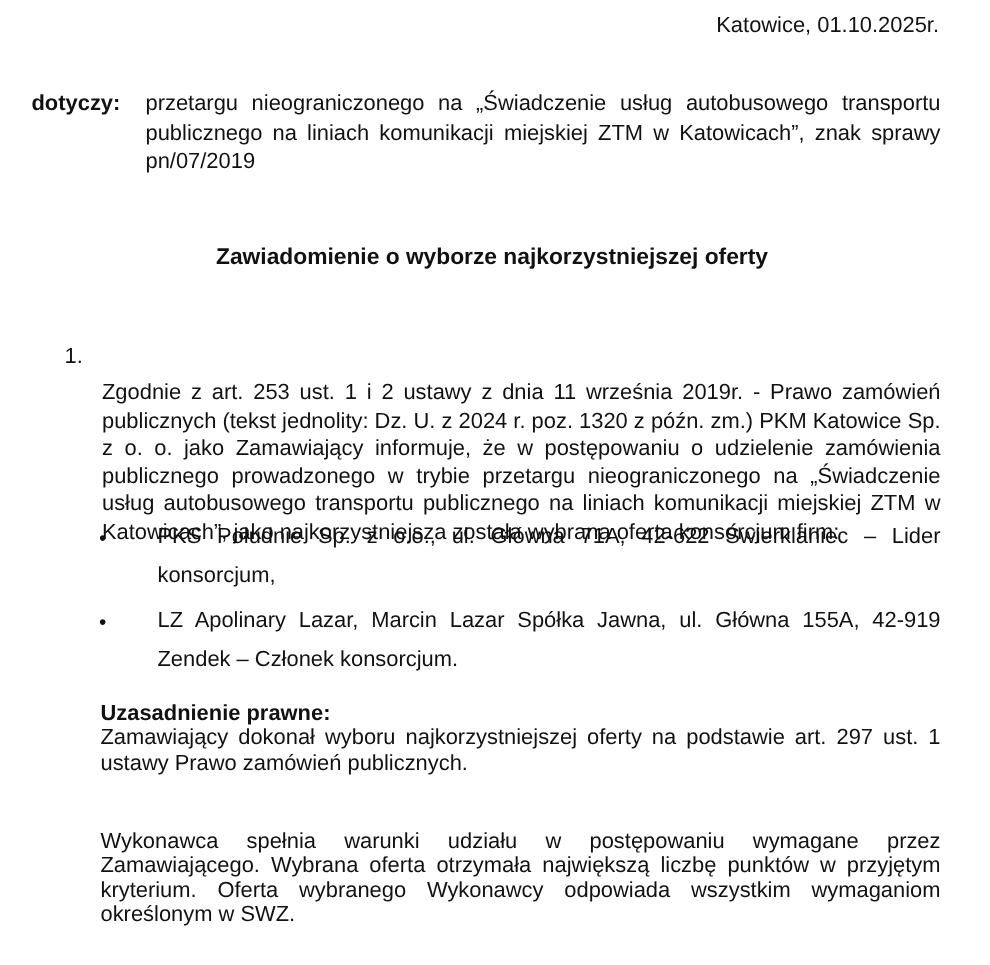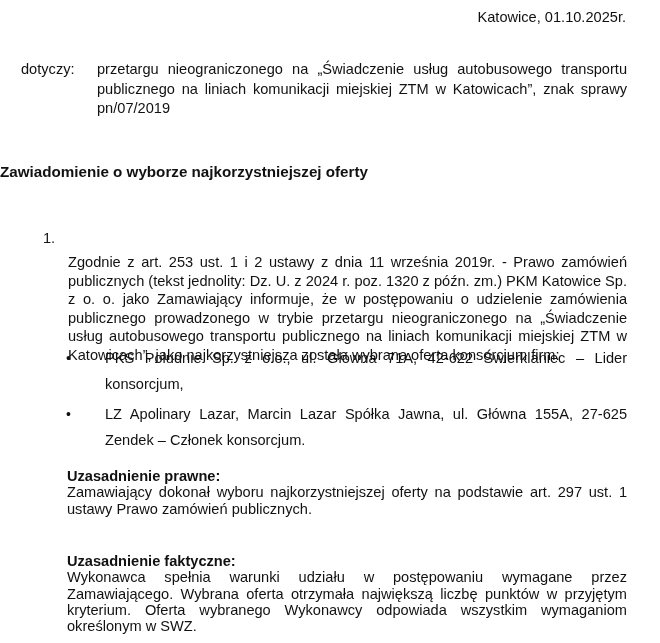--- a/index.html
+++ b/index.html
@@ -28,34 +28,35 @@
 
     .subject {
       position: absolute;
       top: 60px;
       left: 21px;
       width: 606px;
       display: flex;
       line-height: 19.5px;
     }
     .subject .label {
-      font-weight: normal;
+      font-weight: bold;
       width: 76px;
       flex: 0 0 76px;
     }
     .subject .text {
       flex: 1;
       text-align: justify;
     }
 
     .title {
       position: absolute;
       top: 162px;
       left: 0;
       width: 660px;
+      text-align: center;
       font-weight: bold;
       font-size: 15.2px;
       line-height: 20px;
       padding-right: 4px;
       box-sizing: border-box;
     }
 
     .item1 {
       position: absolute;
       top: 229px;
@@ -132,27 +133,26 @@
     <div class="text">Zgodnie z art. 253 ust. 1 i 2 ustawy z dnia 11 września 2019r. - Prawo zamówień publicznych (tekst jednolity: Dz. U. z 2024 r. poz. 1320 z późn. zm.) PKM Katowice Sp. z o. o. jako Zamawiający informuje, że w postępowaniu o udzielenie zamówienia publicznego prowadzonego w trybie przetargu nieograniczonego na „Świadczenie usług autobusowego transportu publicznego na liniach komunikacji miejskiej ZTM w Katowicach”, jako najkorzystniejsza została wybrana oferta konsorcjum firm:</div>
   </div>
 
   <ul class="bullets">
     <li>
       <span class="dot">•</span>
       <span class="text">PKS Południe Sp. z o.o., ul. Główna 71A, 42-622 Świerklaniec – Lider konsorcjum,</span>
     </li>
     <li>
       <span class="dot">•</span>
-      <span class="text">LZ Apolinary Lazar, Marcin Lazar Spółka Jawna, ul. Główna 155A, 27-625 Zendek – Członek konsorcjum.</span>
+      <span class="text">LZ Apolinary Lazar, Marcin Lazar Spółka Jawna, ul. Główna 155A, 42-919 Zendek – Członek konsorcjum.</span>
     </li>
   </ul>
 
   <div class="section legal">
     <div class="heading">Uzasadnienie prawne:</div>
     <div class="body">Zamawiający dokonał wyboru najkorzystniejszej oferty na podstawie art. 297 ust. 1 ustawy Prawo zamówień publicznych.</div>
   </div>
 
   <div class="section factual">
-    <div class="heading">Uzasadnienie faktyczne:</div>
     <div class="body">Wykonawca spełnia warunki udziału w postępowaniu wymagane przez Zamawiającego. Wybrana oferta otrzymała największą liczbę punktów w przyjętym kryterium. Oferta wybranego Wykonawcy odpowiada wszystkim wymaganiom określonym w SWZ.</div>
   </div>
 
 </div>
 
 </body></html>

